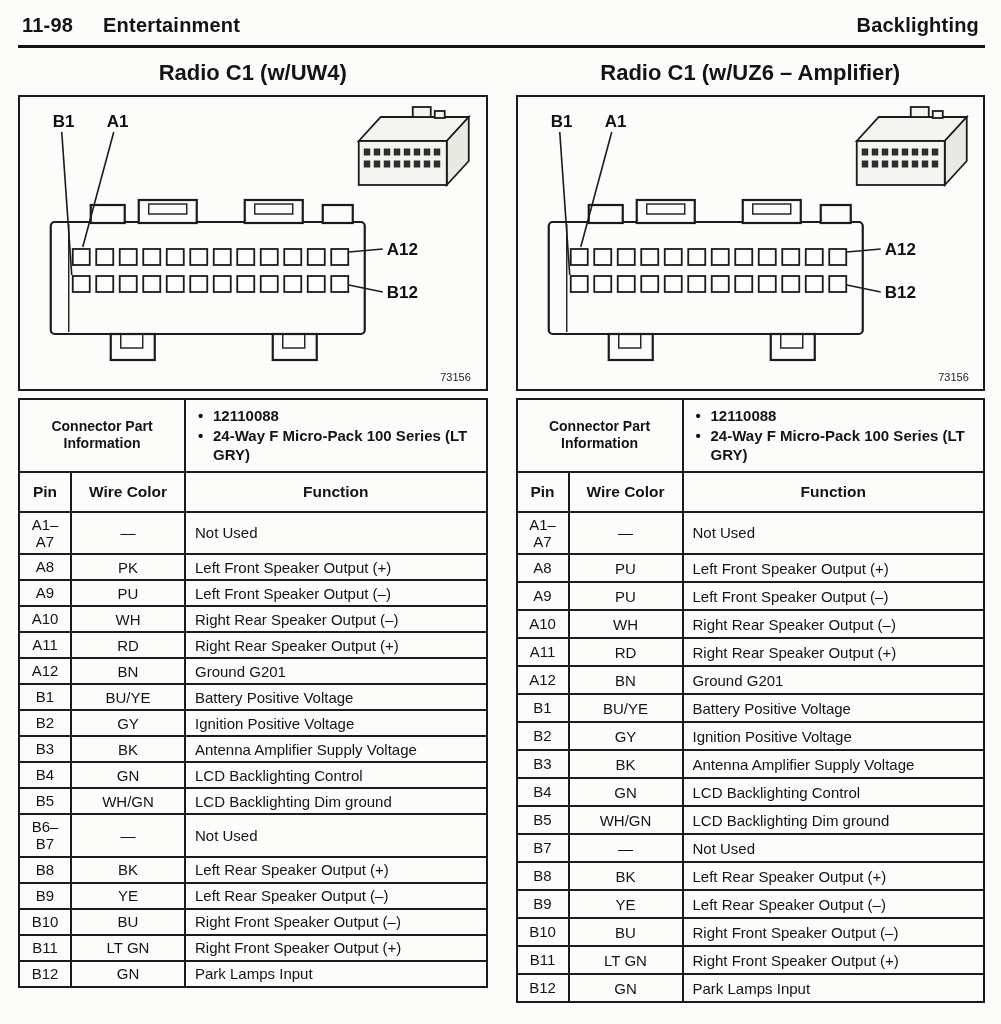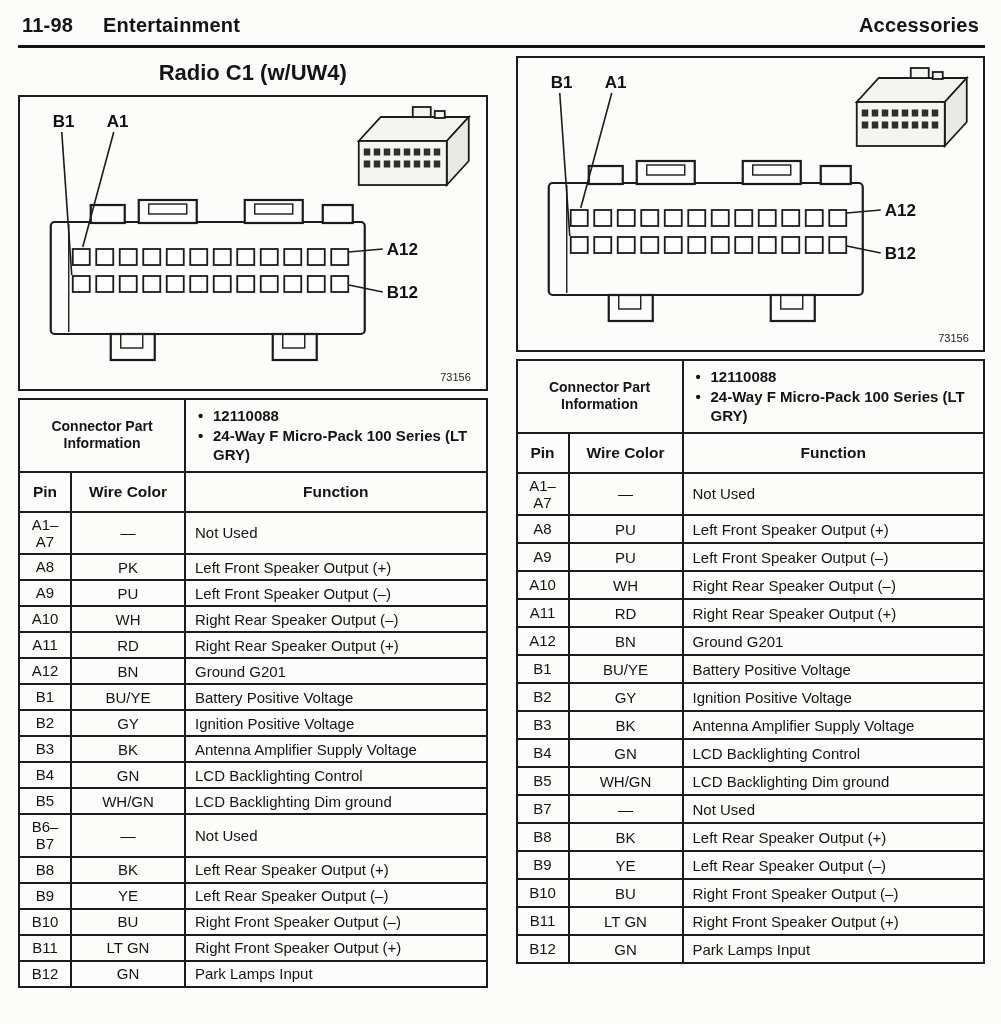--- a/index.html
+++ b/index.html
@@ -64,21 +64,21 @@
 </head>
 <body>
 
 <div class="page">
 
   <header class="top-header">
     <div class="header-left">
       <span class="hdr-txt">11-98</span>
       <span class="hdr-txt">Entertainment</span>
     </div>
-    <span class="hdr-txt">Accessories</span>
+    <span class="hdr-txt">Backlighting</span>
   </header>
 
   <div class="columns">
 
     <section class="panel">
       <h2 class="panel-title">Radio C1 (w/UW4)</h2>
 
       <div class="diagram-box">
         <svg viewBox="0 0 452 292" preserveAspectRatio="xMidYMid meet">
 
@@ -257,20 +257,21 @@
             <tr>
               <td class="col0">B12</td>
               <td class="col1">GN</td>
               <td class="col2">Park Lamps Input</td>
             </tr>
           </tbody>
       </table>
     </section>
 
     <section class="panel">
+      <h2 class="panel-title">Radio C1 (w/UZ6 – Amplifier)</h2>
 
       <div class="diagram-box">
         <svg viewBox="0 0 452 292" preserveAspectRatio="xMidYMid meet">
           <g>
             <rect class="outline" x="24" y="125" width="314" height="112" rx="4"></rect>
             <rect class="outline" x="64" y="108" width="34" height="18"></rect>
             <rect class="outline" x="112" y="103" width="58" height="23"></rect>
             <rect class="thin" x="122" y="107" width="38" height="10"></rect>
             <rect class="outline" x="218" y="103" width="58" height="23"></rect>
             <rect class="thin" x="228" y="107" width="38" height="10"></rect>

